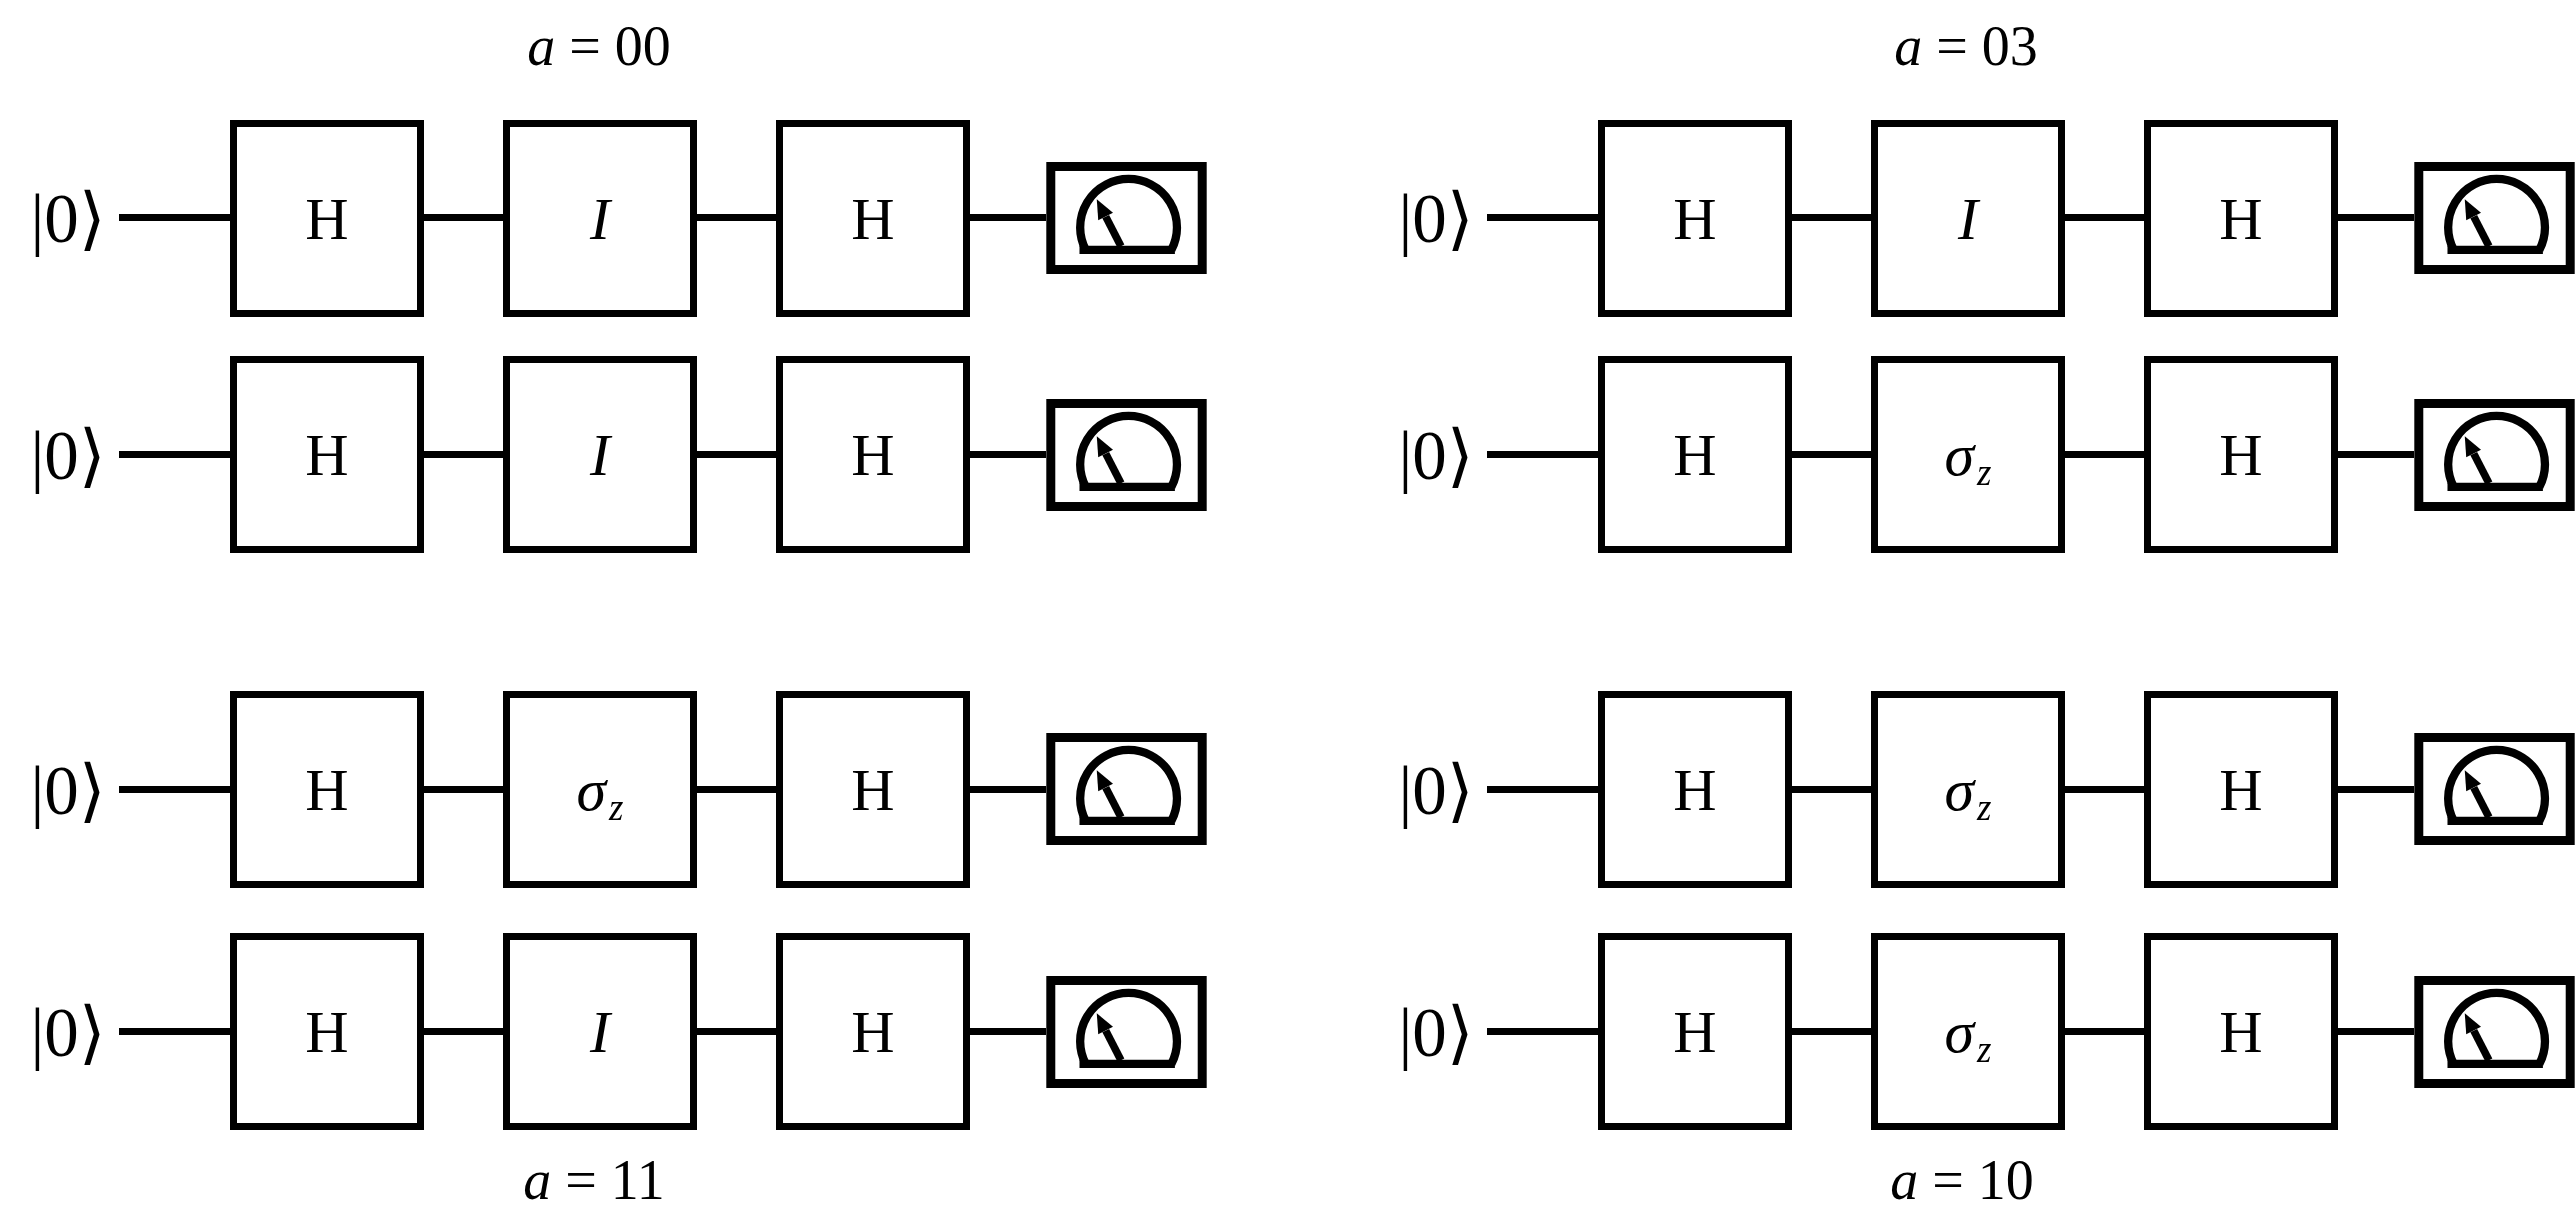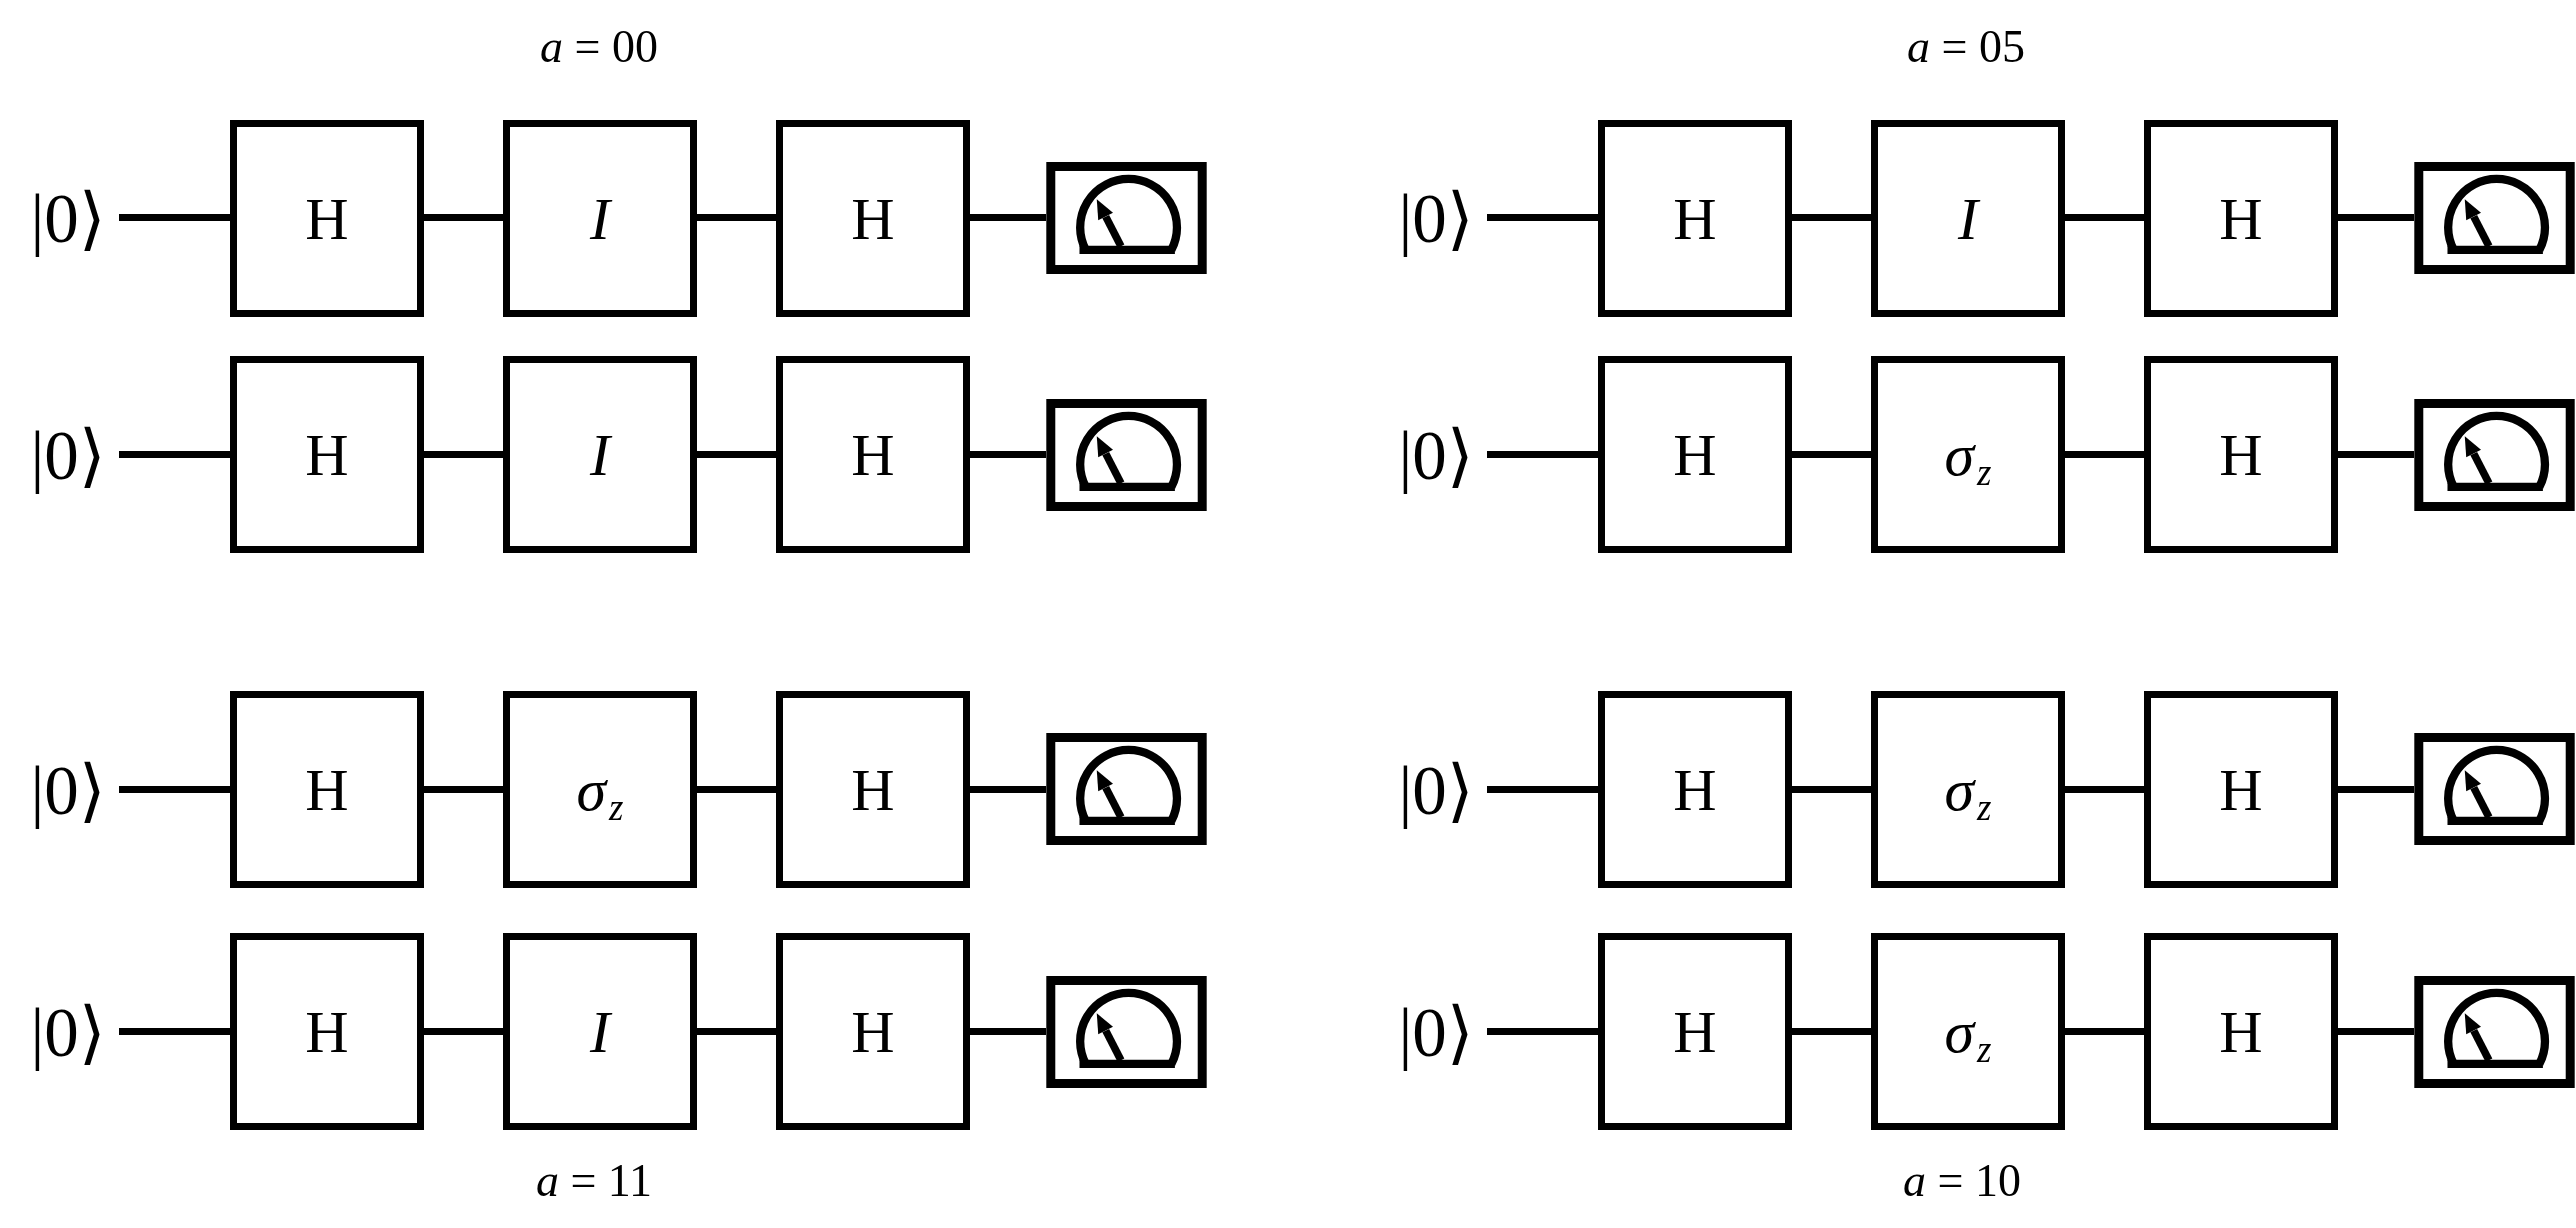--- a/index.html
+++ b/index.html
@@ -6,21 +6,21 @@
   .canvas{
     position:relative;
     width:2576px;height:1229px;
     background:#ffffff;color:#000000;
     font-family:"Liberation Serif","DejaVu Serif",serif;
     overflow:hidden;
   }
   .panel{position:absolute;left:0;top:0;width:100%;height:100%;}
   .circuit-label{
     position:absolute;transform:translate(-50%,-50%);
-    font-size:46px;white-space:pre;color:#000;
+    font-size:56px;white-space:pre;color:#000;
   }
   .circuit-label .lvar{font-style:italic;}
   .panel0 .circuit-label{left:599px;top:46px;}
   .panel1 .circuit-label{left:1966px;top:46px;}
   .panel2 .circuit-label{left:594px;top:1180px;}
   .panel3 .circuit-label{left:1962px;top:1180px;}
   .wire{position:absolute;background:#000;}
   .ket{
     position:absolute;display:flex;align-items:center;justify-content:center;
     font-size:69px;white-space:pre;
@@ -76,21 +76,21 @@
       <svg class="meter" width="161" height="112" viewBox="0 0 232 162" xmlns="http://www.w3.org/2000/svg" style="left: 1046px; top: 399px;">
     <rect x="6.5" y="6.5" width="219" height="149" fill="#ffffff" stroke="#000000" stroke-width="13"></rect>
     <path d="M 57 127 A 70 70 0 1 1 181 127" fill="none" stroke="#000000" stroke-width="12"></path>
     <line x1="48" y1="127" x2="186" y2="127" stroke="#000000" stroke-width="12"></line>
     <line x1="108" y1="122" x2="86" y2="79" stroke="#000000" stroke-width="11"></line>
     <polygon points="73,54 96.5,73.4 75.1,84.4" fill="#000000"></polygon>
   </svg>
     </section>
 
   <section class="panel panel1">
-    <div class="circuit-label"><span class="lvar">a</span><span> = 05</span></div>
+    <div class="circuit-label"><span class="lvar">a</span><span> = 03</span></div>
   <div class="wire" style="left: 1487px; top: 214px; width: 927px; height: 7px;"></div>
       <div class="ket" style="left: 1398px; top: 175px; width: 76px; height: 86px;">|0⟩</div>
       <div class="gate" style="left: 1598px; top: 120px; width: 194px; height: 197px;">
         <span class="gbase">H</span>
       </div>
       <div class="gate it" style="left: 1871px; top: 120px; width: 194px; height: 197px;">
         <span class="gbase">I</span>
       </div>
       <div class="gate" style="left: 2144px; top: 120px; width: 194px; height: 197px;">
         <span class="gbase">H</span>

